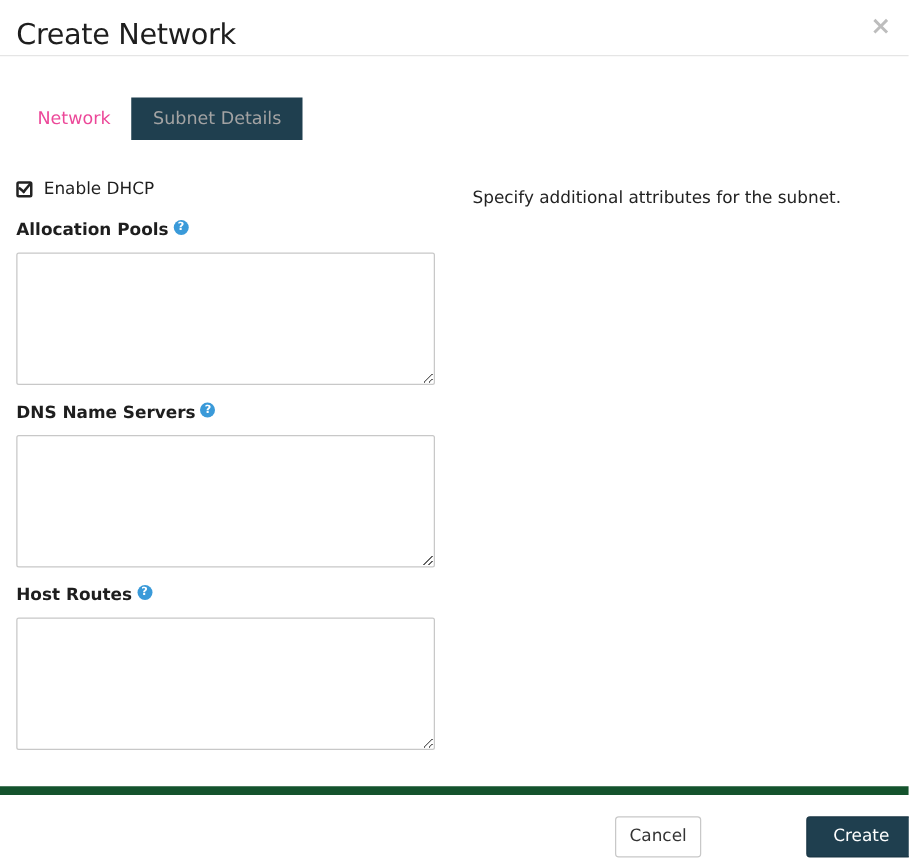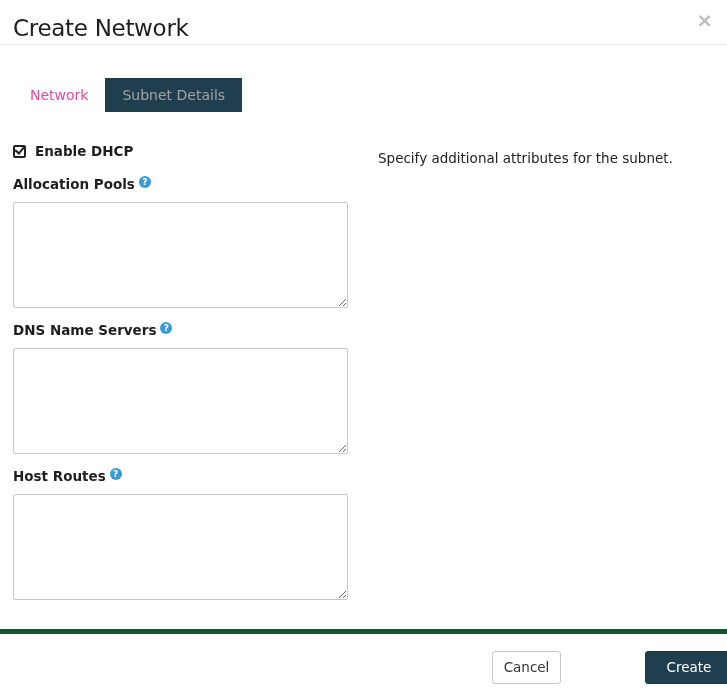--- a/index.html
+++ b/index.html
@@ -5,28 +5,28 @@
   * { box-sizing: border-box; }
   html, body { margin: 0; padding: 0; background: #fff; }
   body { width: 727px; height: 694px; font-family: "DejaVu Sans", sans-serif; color: #1e1e1e; position: relative; overflow: hidden; }
   .header { height: 45px; border-bottom: 1px solid #e5e5e5; position: relative; }
   .title { position: absolute; left: 13px; top: 15px; font-size: 23px; font-weight: 400; margin: 0; color: #1e1e1e; letter-spacing: -0.3px; }
   .close { position: absolute; right: 14px; top: 10px; font-size: 20px; color: #bdbdbd; font-weight: bold; cursor: pointer; line-height: 1; }
   .tabs { position: absolute; top: 78px; left: 13px; display: flex; height: 34px; }
   .tab { padding: 0 17px; font-size: 14px; line-height: 34px; color: #ec4899; cursor: pointer; }
   .tab.active { background: #1f3f4f; color: #a3a3a3; }
   .left { position: absolute; left: 13px; top: 140px; width: 335px; }
-  .check-row { display: flex; align-items: center; height: 22px; font-size: 13.5px; font-weight: bold; }
+  .check-row { display: flex; align-items: center; height: 22px; font-size: 13.5px; font-weight: normal; }
   .checkbox { width: 13px; height: 13px; border: 2px solid #222; border-radius: 2px; margin-right: 9px; position: relative; }
   .checkbox::after { content: ""; position: absolute; left: 2px; top: -3px; width: 4px; height: 8px; border-right: 2px solid #222; border-bottom: 2px solid #222; transform: rotate(40deg); }
   .field-label { display: flex; align-items: flex-start; font-size: 13.5px; font-weight: bold; height: 20px; margin-top: 14px; margin-bottom: 6px; }
   .help { display: inline-block; width: 12px; height: 12px; border-radius: 50%; background: #3a9ad9; color: #fff; font-size: 9px; font-weight: bold; text-align: center; line-height: 12px; margin-left: 4px; }
   textarea { display: block; width: 335px; height: 106px; border: 1px solid #c8c8c8; border-radius: 2px; resize: vertical; font-family: "DejaVu Sans", sans-serif; font-size: 13px; padding: 6px; }
   .desc { position: absolute; left: 378px; top: 150px; font-size: 13.5px; color: #222; }
-  .footer { position: absolute; left: 0; right: 0; top: 629px; border-top: 5px solid #14532d; height: 65px; }
+  .footer { position: absolute; left: 0; right: 0; top: 629px; border-top: 7px solid #14532d; height: 65px; }
   .btn { position: absolute; top: 17px; height: 33px; font-size: 13.5px; border-radius: 3px; line-height: 31px; padding: 0 14px; cursor: pointer; font-family: "DejaVu Sans", sans-serif; }
   .btn-cancel { left: 492px; width: 69px; background: #fff; border: 1px solid #c8c8c8; color: #333; text-align: center; padding: 0; }
   .btn-back { left: 569px; width: 68px; background: #e6e7e8; border: 1px solid #c8c8c8; color: #333; text-align: center; padding: 0; }
   .btn-create { left: 645px; width: 88px; background: #1f3f4f; border: 1px solid #1a3644; color: #fff; text-align: center; padding: 0; }
 </style>
 </head>
 <body>
 
 <div class="header">
   <h1 class="title">Create Network</h1>

